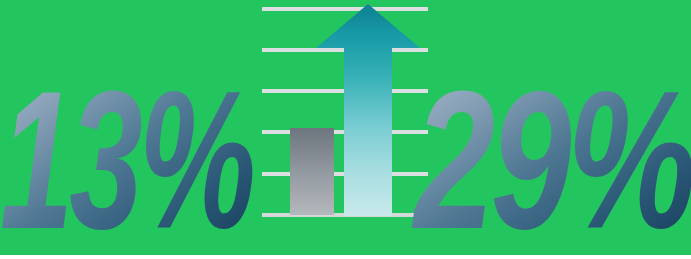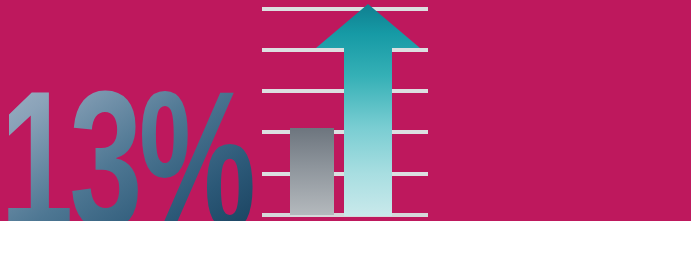--- a/index.html
+++ b/index.html
@@ -6,23 +6,24 @@
     margin: 0;
     padding: 0;
     background: #ffffff;
   }
   body {
     font-family: "Liberation Sans", sans-serif;
   }
   #infographic {
     position: relative;
     width: 691px;
-    height: 221px;
-    background: #be185d;
+    height: 255px;
+    background: #22c55e;
     overflow: hidden;
+    font-style: italic;
   }
 
   
   .stat {
     position: absolute;
     top: 0;
     height: 259px;
     width: 270px;
     display: block;
     line-height: 0;
@@ -115,14 +116,28 @@
             <stop offset="80%" stop-color="#a8dee1"></stop>
             <stop offset="100%" stop-color="#c9e9eb"></stop>
           </linearGradient>
         </defs>
         <polygon points="52,1 104,45 76,45 76,213 28,213 28,45 0,45" fill="url(#tealGrad)"></polygon>
       </svg>
     </div>
 
   </div>
 
+  <div class="stat stat-right">
+    <svg width="285" height="259" viewBox="0 0 285 259">
+      <defs>
+        <linearGradient id="blueGradRight" x1="0" y1="0" x2="0.85" y2="1">
+          <stop offset="0%" stop-color="#a9bacb"></stop>
+          <stop offset="22%" stop-color="#8ba3b9"></stop>
+          <stop offset="52%" stop-color="#4e7793"></stop>
+          <stop offset="78%" stop-color="#2b5877"></stop>
+          <stop offset="100%" stop-color="#173f5c"></stop>
+        </linearGradient>
+      </defs>
+      <text class="stat-text" x="2" y="228" fill="url(#blueGradRight)" textLength="278" lengthAdjust="spacingAndGlyphs">29%</text>
+    </svg>
+  </div>
 
 </div>
 
 </body></html>

